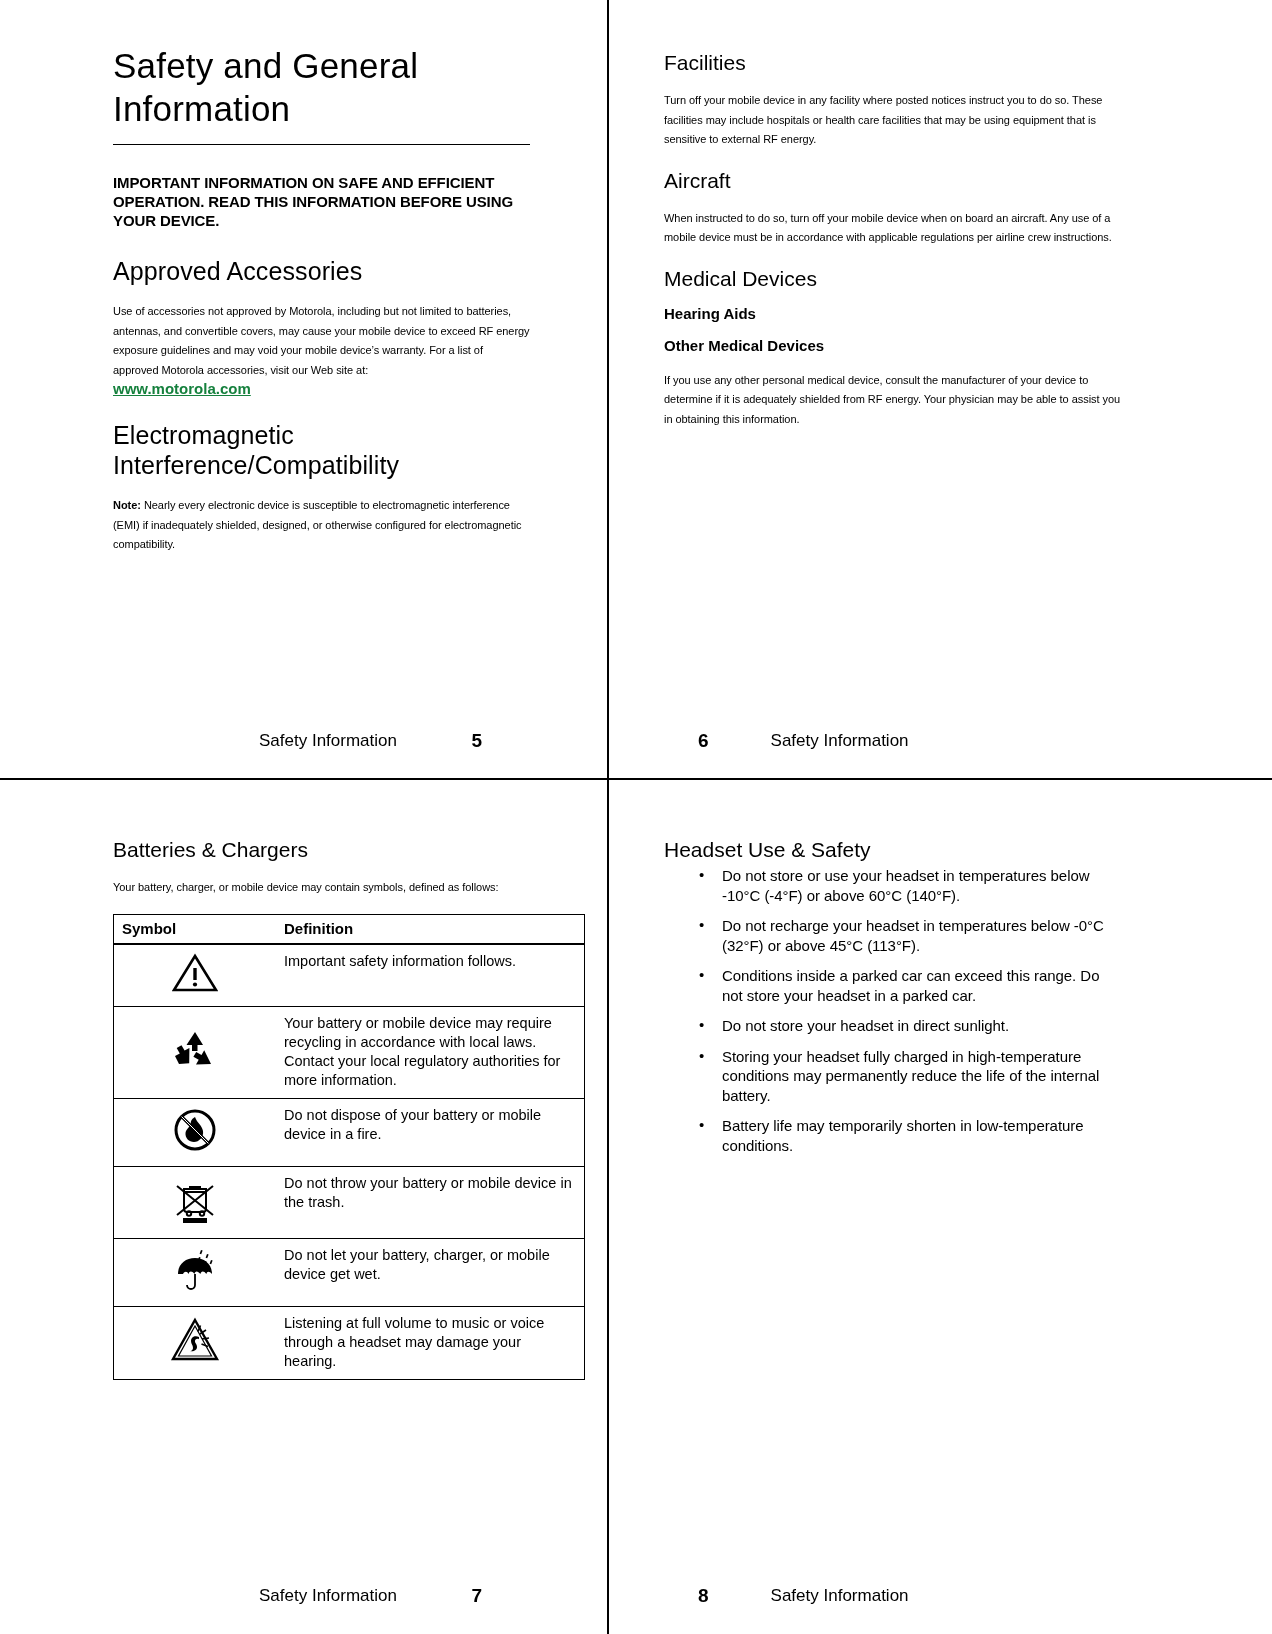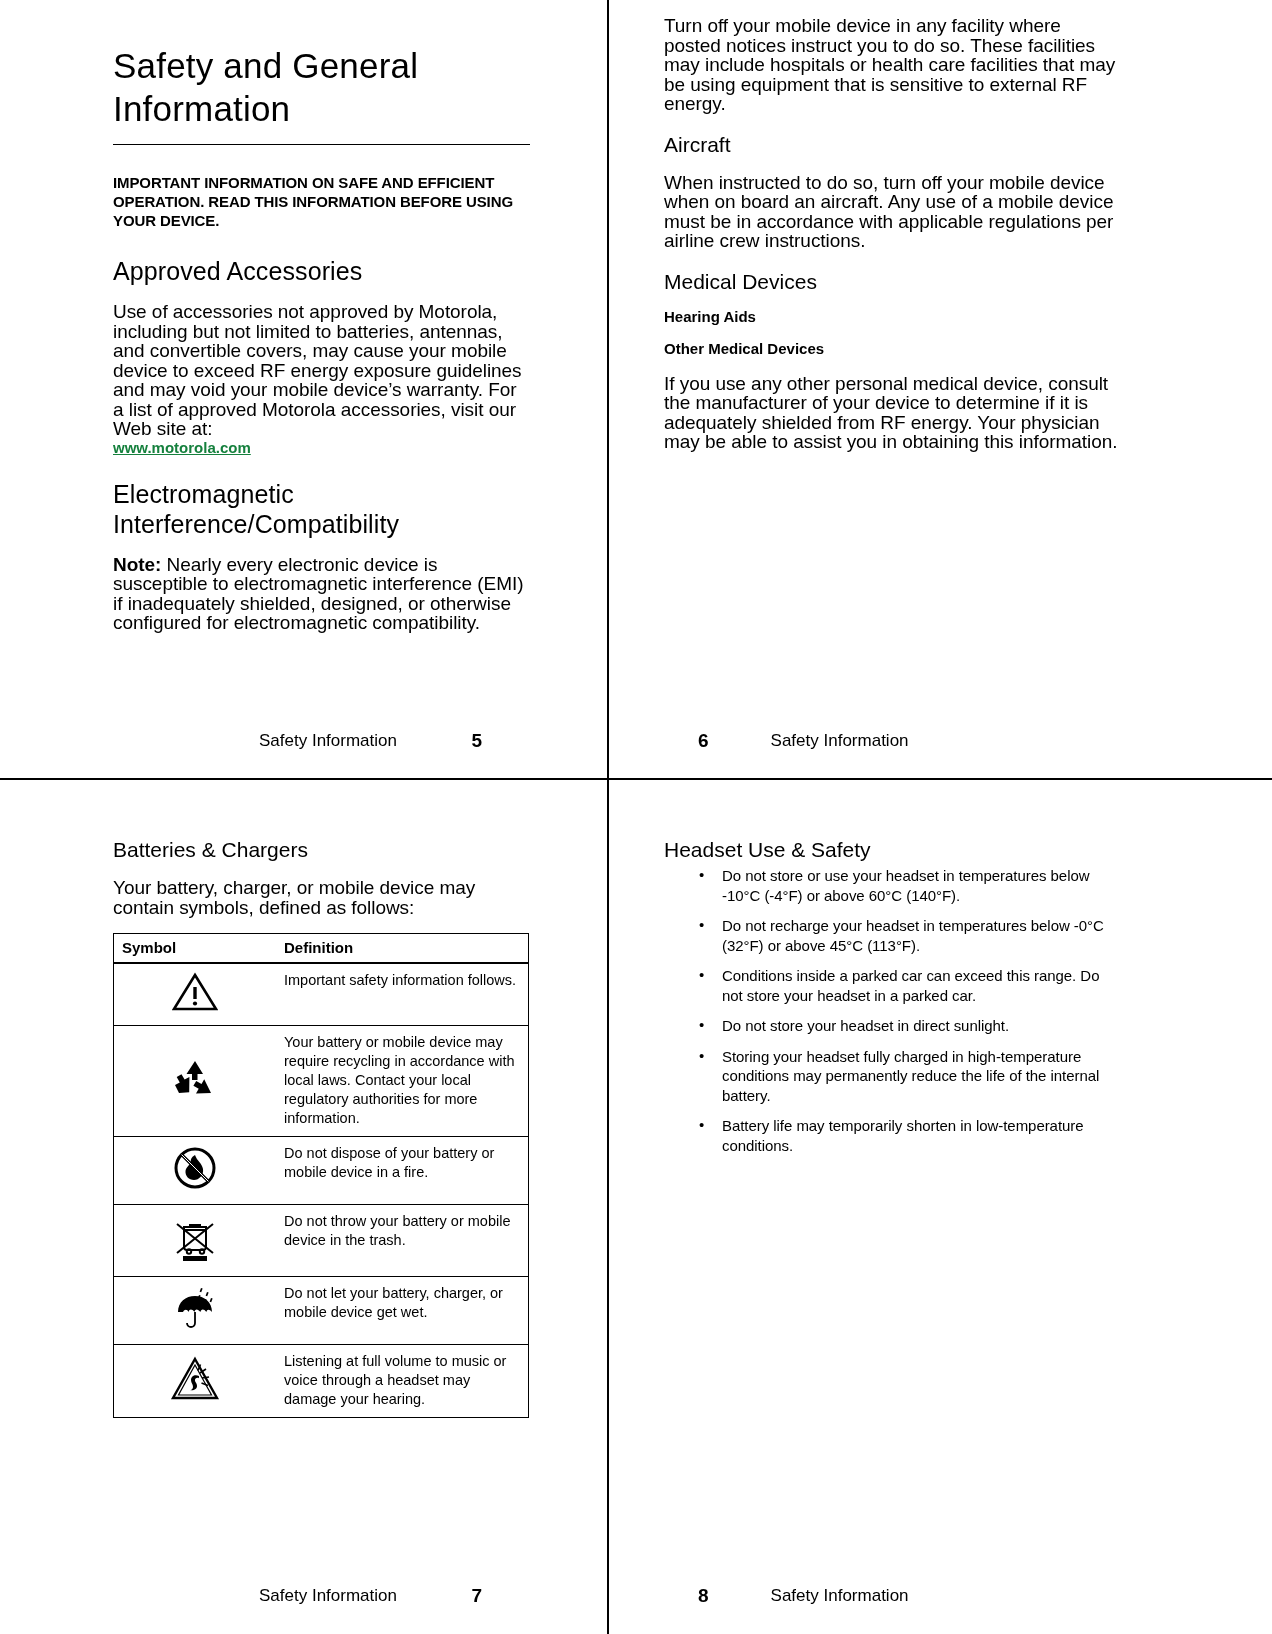--- a/index.html
+++ b/index.html
@@ -42,21 +42,21 @@
   h2.sec.tight{margin-top:22px;}
   h3.sub{
     font-size:21px;line-height:25px;font-weight:400;
     margin:18px 0 4px 0;
   }
   h4.sub2{
     font-size:15px;line-height:18px;font-weight:bold;
     margin:14px 0 1px 0;
   }
   p.body{
-    font-size:19px;line-height:19.5px;margin:16px 0 0 0;
+    font-size:11px;line-height:19.5px;margin:16px 0 0 0;
     letter-spacing:-0.05px;
   }
   .b{font-weight:bold;}
   a.link{
     color:#15803d;font-weight:bold;text-decoration:underline;
     font-size:15px;
   }
 
   
   .footer{
@@ -68,21 +68,21 @@
   .footer.right{left:56px;right:150px;}
   .f-label{font-weight:400;}
   .f-num{font-weight:bold;font-size:19px;}
   .footer.left .f-label{flex:0 0 auto;margin-left:146px;}
   .footer.left .f-num{margin-left:auto;margin-right:48px;}
   .footer.right .f-num{margin-left:34px;}
   .footer.right .f-label{margin-left:62px;}
 
   
   table.symbols{
-    border-collapse:collapse;width:416px;margin-top:16px;
+    border-collapse:collapse;width:472px;margin-top:16px;
     border:1.6px solid #000;
   }
   table.symbols th{
     text-align:left;font-size:15px;font-weight:bold;
     padding:5px 8px 6px 8px;border-bottom:2.4px solid #000;
   }
   table.symbols th.c1{width:146px;}
   table.symbols td{
     vertical-align:top;font-size:14.5px;line-height:19px;
     padding:7px 8px 8px 8px;border-top:1.3px solid #000;
@@ -119,20 +119,21 @@
     <h2 class="sec tight">Electromagnetic Interference/Compatibility</h2>
     <p class="body"><span class="b">Note:</span> <span>Nearly every electronic device is susceptible to electromagnetic interference (EMI) if inadequately shielded, designed, or otherwise configured for electromagnetic compatibility.</span></p>
 
     <div class="footer left">
       <span class="f-label">Safety Information</span>
       <span class="f-num">5</span>
     </div>
   </div>
 
   <div class="page tr">
+    <h3 class="sub" style="margin-top:50px;">Facilities</h3>
     <p class="body">Turn off your mobile device in any facility where posted notices instruct you to do so. These facilities may include hospitals or health care facilities that may be using equipment that is sensitive to external RF energy.</p>
 
     <h3 class="sub">Aircraft</h3>
     <p class="body">When instructed to do so, turn off your mobile device when on board an aircraft. Any use of a mobile device must be in accordance with applicable regulations per airline crew instructions.</p>
 
     <h3 class="sub">Medical Devices</h3>
 
     <h4 class="sub2">Hearing Aids</h4>
 
     <h4 class="sub2">Other Medical Devices</h4>

